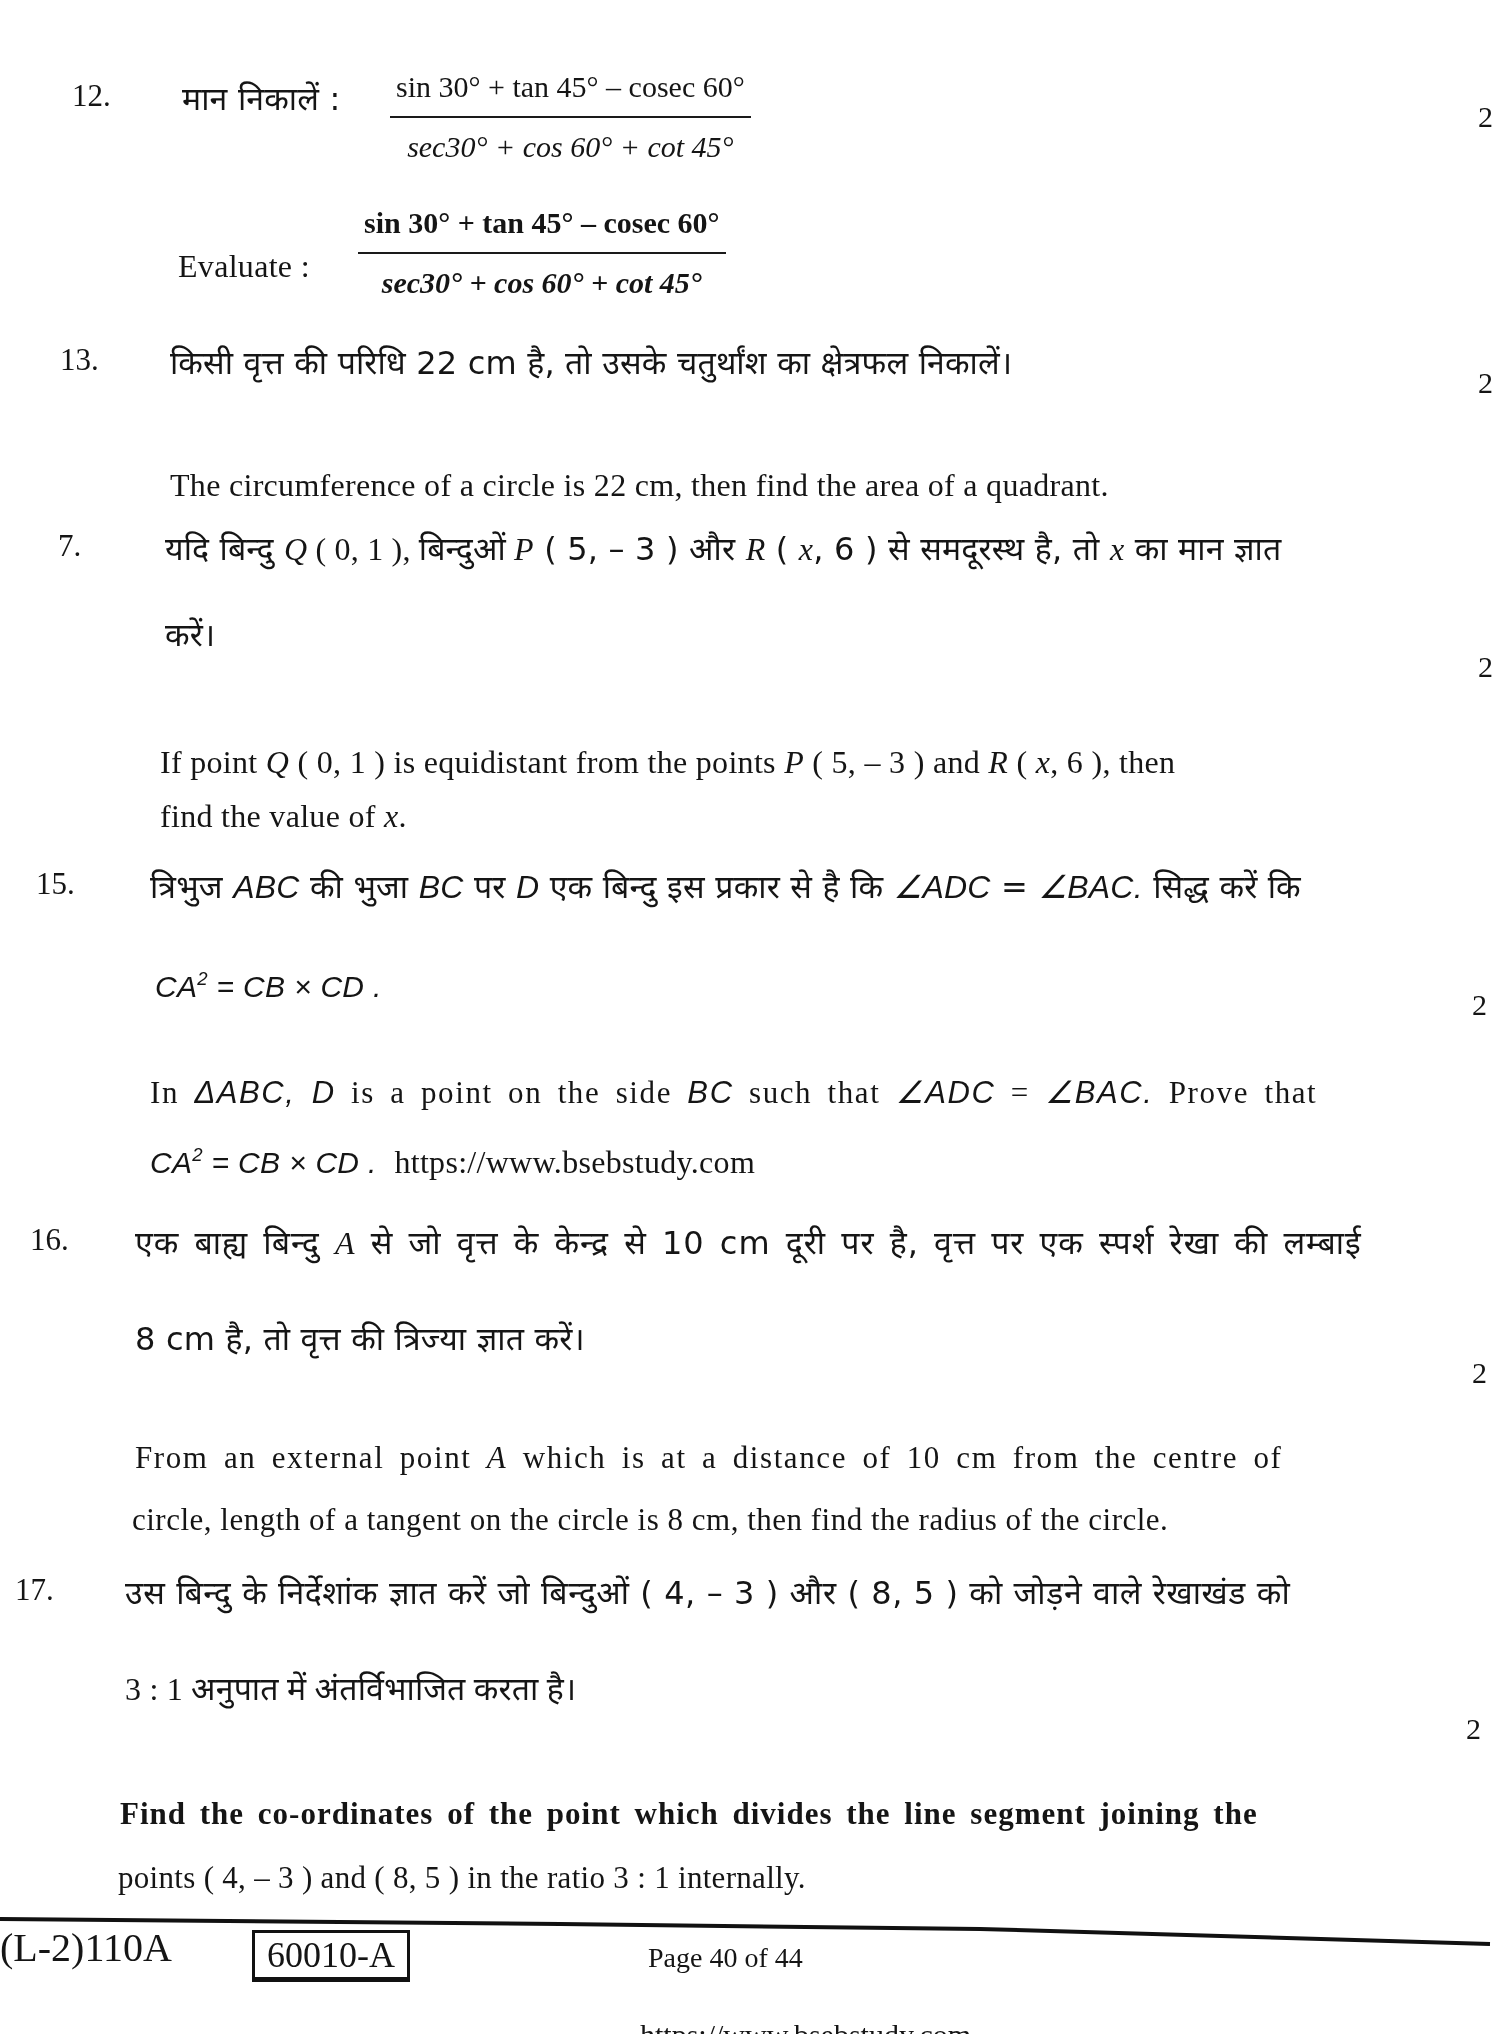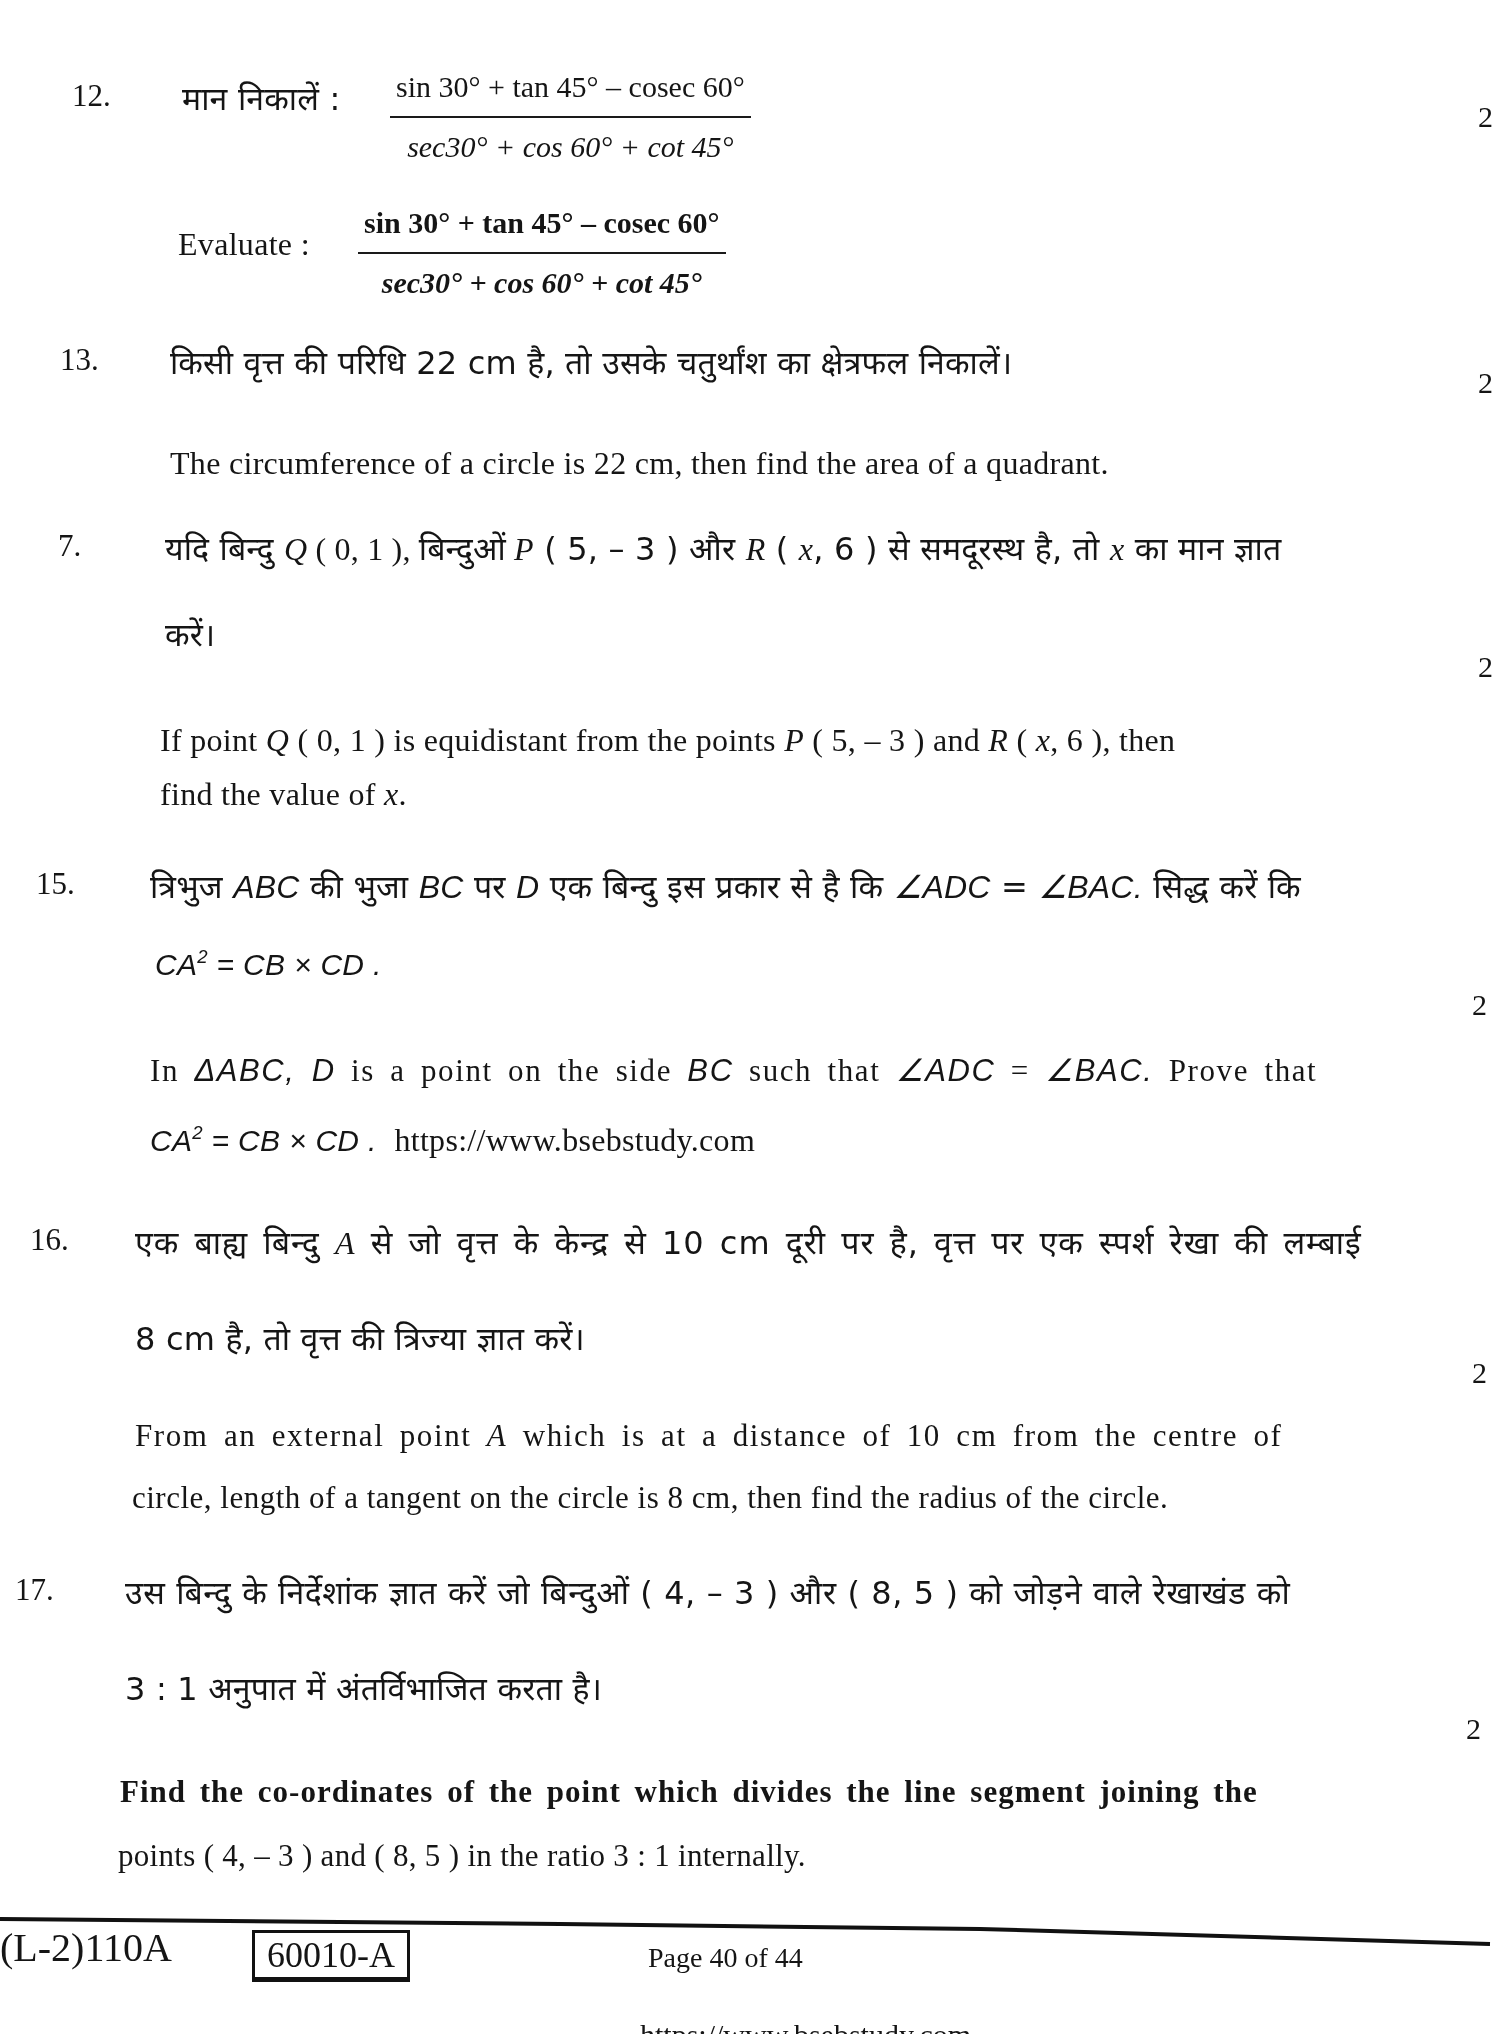--- a/index.html
+++ b/index.html
@@ -1,21 +1,21 @@
 <!DOCTYPE html>
 <html><head>
 <meta charset="utf-8">
 <style>
   html, body { margin:0; padding:0; background:#ffffff; }
   body { width:1505px; height:2034px; position:relative; overflow:hidden;
          font-family:"Liberation Serif", "DejaVu Serif", serif; color:#151515; }
   .abs { position:absolute; white-space:nowrap; }
   .qnum { font-size:31px; }
   .hi { font-size:32px; font-family:"DejaVu Sans", "Liberation Sans", sans-serif; letter-spacing:0.2px; }
-  .en { font-size:31px; letter-spacing:0.3px; }
+  .en { font-size:31px; letter-spacing:0.3px;margin-top:22px; }
   .en.just { letter-spacing:1.6px; word-spacing:6px; }
   .mark { font-size:30px; }
   .it { font-style:italic; }
   .frac { position:absolute; display:inline-block; text-align:center; font-size:30px; }
   .frac .num { display:block; padding:0 6px 12px 6px; border-bottom:2.5px solid #1a1a1a; }
   .frac .den { display:block; padding-top:12px;font-style:italic; }
   .frac.bold { font-weight:bold; }
   sup { font-size:0.62em; vertical-align:0.62em; line-height:0; }
   .footer-line { position:absolute; left:0; top:1916px; width:1505px; height:30px; }
   .code-box { position:absolute; border:3px solid #111; border-bottom-width:5px; padding:0 12px; }
@@ -79,21 +79,21 @@
 </div>
 <div class="abs hi" style="left:135px;top:1316px;">8 cm है, तो वृत्त की त्रिज्या ज्ञात करें।</div>
 <div class="abs mark" style="left:1472px;top:1356px;">2</div>
 <div class="abs en just" style="left:135px;top:1418px;font-size:31px;">
   <span>From an external point </span><span class="it">A</span><span> which is at a distance of 10 cm from the centre of</span>
 </div>
 <div class="abs en" style="left:132px;top:1480px;font-size:31px;letter-spacing:0.5px;">circle, length of a tangent on the circle is 8 cm, then find the radius of the circle.</div>
 
 <div class="abs qnum" style="left:15px;top:1572px;">17.</div>
 <div class="abs hi" style="left:125px;top:1570px;letter-spacing:0.6px;">उस बिन्दु के निर्देशांक ज्ञात करें जो बिन्दुओं ( 4, – 3 ) और ( 8, 5 ) को जोड़ने वाले रेखाखंड को</div>
-<div class="abs hi" style="left:125px;top:1666px;">3 : 1 अनुपात में अंतर्विभाजित करता है।</div>
+<div class="abs hi" style="left:125px;top:1666px;font-family:Liberation Serif, serif;">3 : 1 अनुपात में अंतर्विभाजित करता है।</div>
 <div class="abs mark" style="left:1466px;top:1712px;">2</div>
 <div class="abs en" style="left:120px;top:1774px;font-size:31px;letter-spacing:1px;word-spacing:5px;font-weight:bold;">Find the co-ordinates of the point which divides the line segment joining the</div>
 <div class="abs en" style="left:118px;top:1838px;font-size:31px;">points ( 4, – 3 ) and ( 8, 5 ) in the ratio 3 : 1 internally.</div>
 
 <svg class="footer-line" viewBox="0 0 1505 30" preserveAspectRatio="none">
   <path d="M0,3 L560,8 L980,13 L1490,28" stroke="#111" stroke-width="4" fill="none"></path>
 </svg>
 <div class="abs" style="left:0;top:1924px;font-size:40px;">(L-2)110A</div>
 <div class="code-box" style="left:252px;top:1930px;font-size:36px;line-height:44px;">
   <span>60010-A</span>

